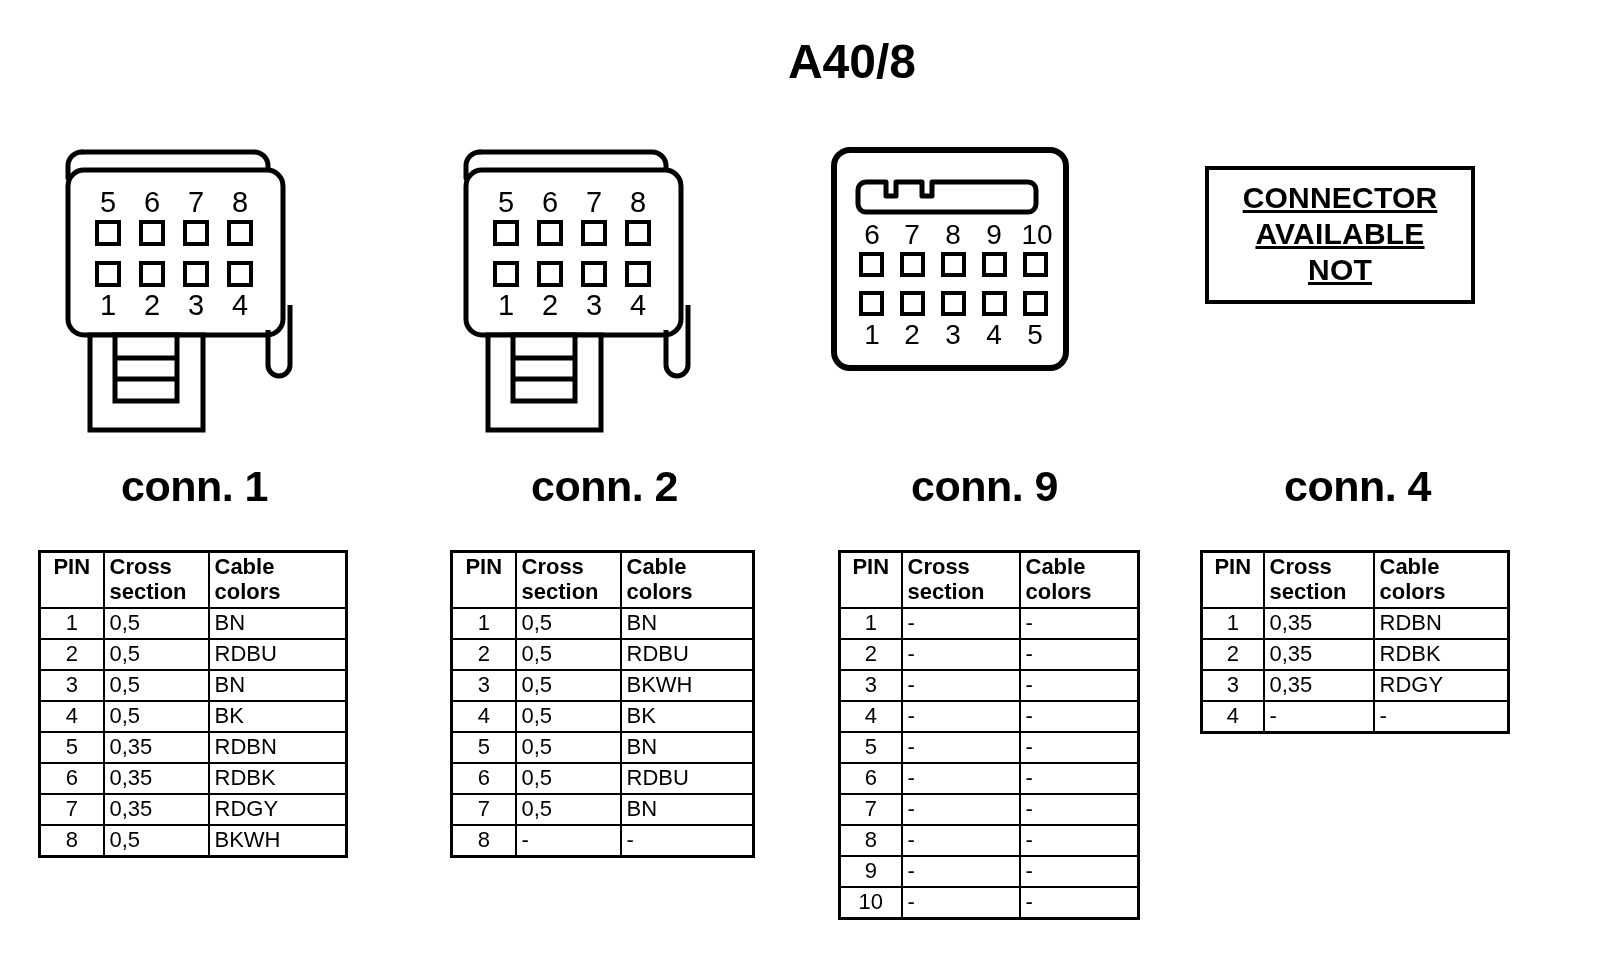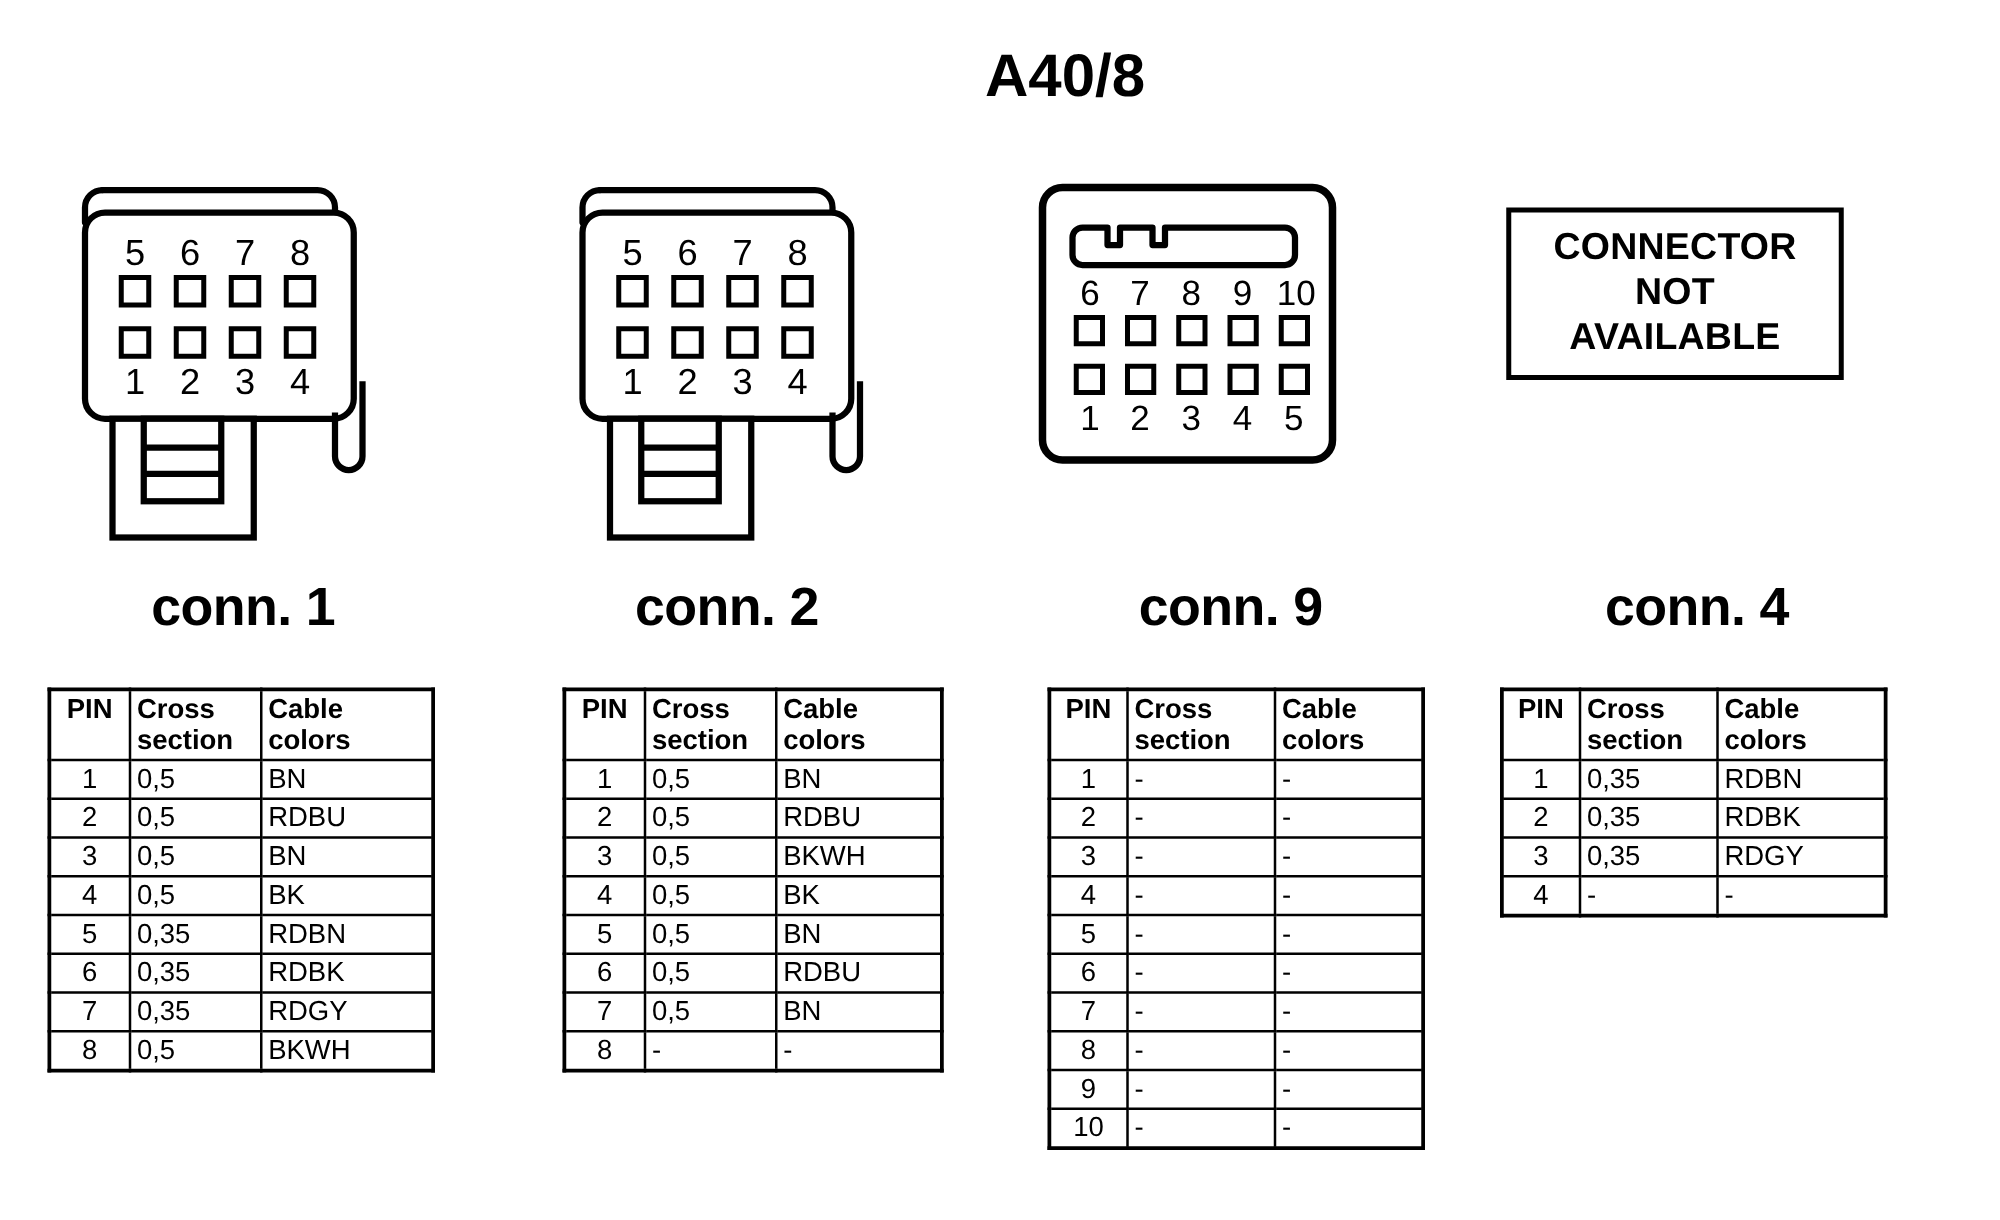--- a/index.html
+++ b/index.html
@@ -42,21 +42,21 @@
   
   .conn-label {
     position: absolute;
     top: 462px;
     font-size: 43px;
     font-weight: bold;
     letter-spacing: -0.5px;
     margin-left: 31px;
   }
   #conn-label-1 { left: 90px; }
-  #conn-label-2 { left: 477px; }
+  #conn-label-2 { left: 500px; }
   #conn-label-3 { left: 880px; }
   #conn-label-4 { left: 1253px; }
 
   
   .pin-table-wrap {
     position: absolute;
     top: 550px;
   }
   #pin-table-wrap-1 { left: 38px;   width: 310px; }
   #pin-table-wrap-2 { left: 450px;  width: 305px; }
@@ -115,20 +115,21 @@
   .na-box {
     box-sizing: border-box;
     border: 4px solid #000000;
     width: 270px;
     padding: 10px 0 12px 0;
     text-align: center;
     font-size: 30px;
     font-weight: bold;
     line-height: 1.2;
     letter-spacing: 0.2px;
+    text-decoration: underline;
   }
   .na-line { display: block; }
 
   svg { display: block; overflow: visible; }
 </style>
 </head>
 <body>
 
 <div id="page-title">A40/8</div>
 
@@ -227,22 +228,22 @@
     <text x="92" y="214" font-family="Liberation Sans, sans-serif" font-size="28" text-anchor="middle" fill="#000">2</text>
     <text x="133" y="214" font-family="Liberation Sans, sans-serif" font-size="28" text-anchor="middle" fill="#000">3</text>
     <text x="174" y="214" font-family="Liberation Sans, sans-serif" font-size="28" text-anchor="middle" fill="#000">4</text>
     <text x="215" y="214" font-family="Liberation Sans, sans-serif" font-size="28" text-anchor="middle" fill="#000">5</text>
   </svg>
 </div>
 
 <div class="conn-graphic" id="conn-graphic-4">
   <div class="na-box" style="margin-top:36px;">
     <span class="na-line">CONNECTOR</span>
+    <span class="na-line">AVAILABLE</span>
     <span class="na-line">NOT</span>
-    <span class="na-line">AVAILABLE</span>
   </div>
 </div>
 
 <div class="conn-label" id="conn-label-1">conn. 1</div>
 <div class="conn-label" id="conn-label-2">conn. 2</div>
 <div class="conn-label" id="conn-label-3">conn. 9</div>
 <div class="conn-label" id="conn-label-4">conn. 4</div>
 
 <div class="pin-table-wrap" id="pin-table-wrap-1">
   <table class="pin-table" id="pin-table-1">

